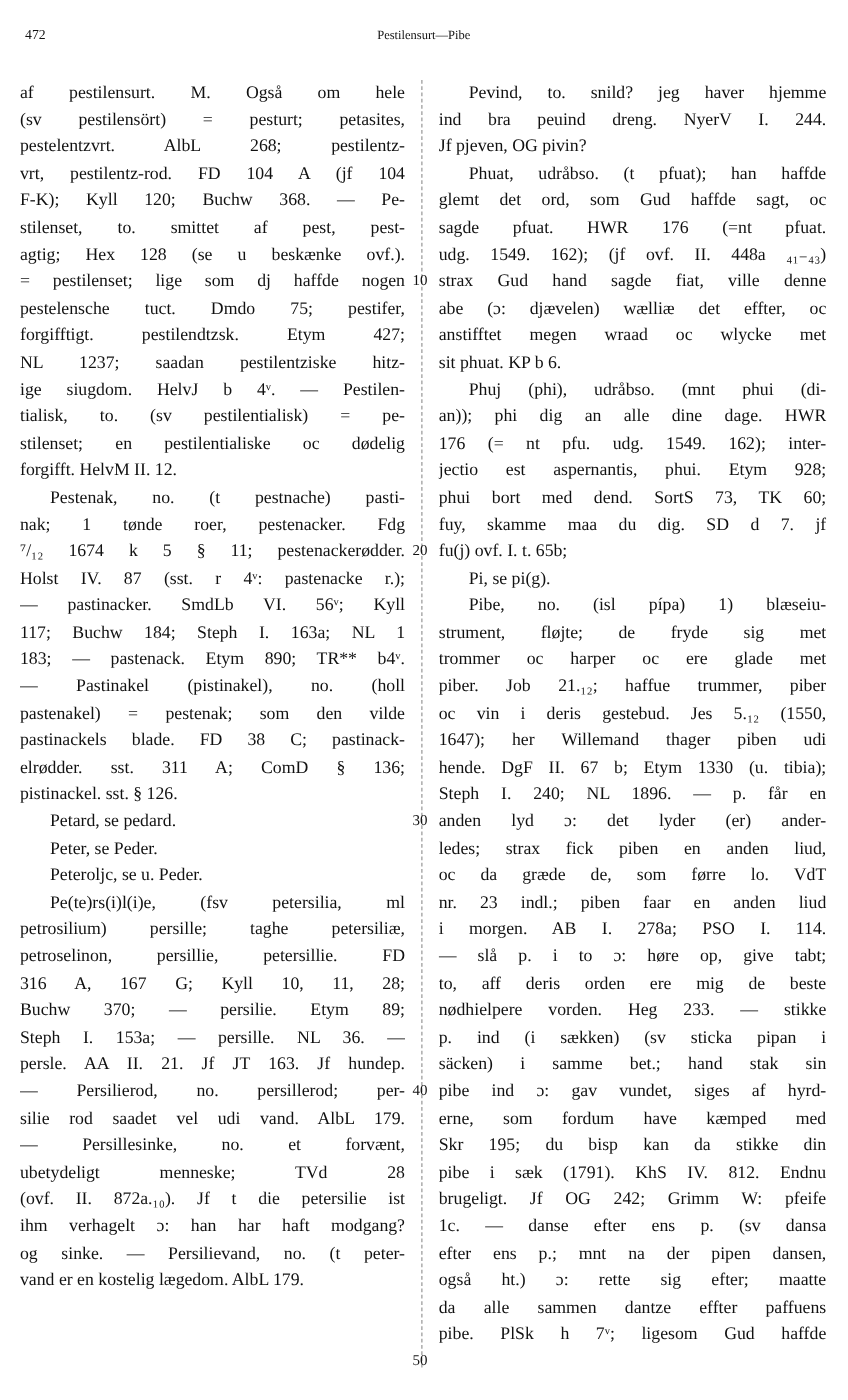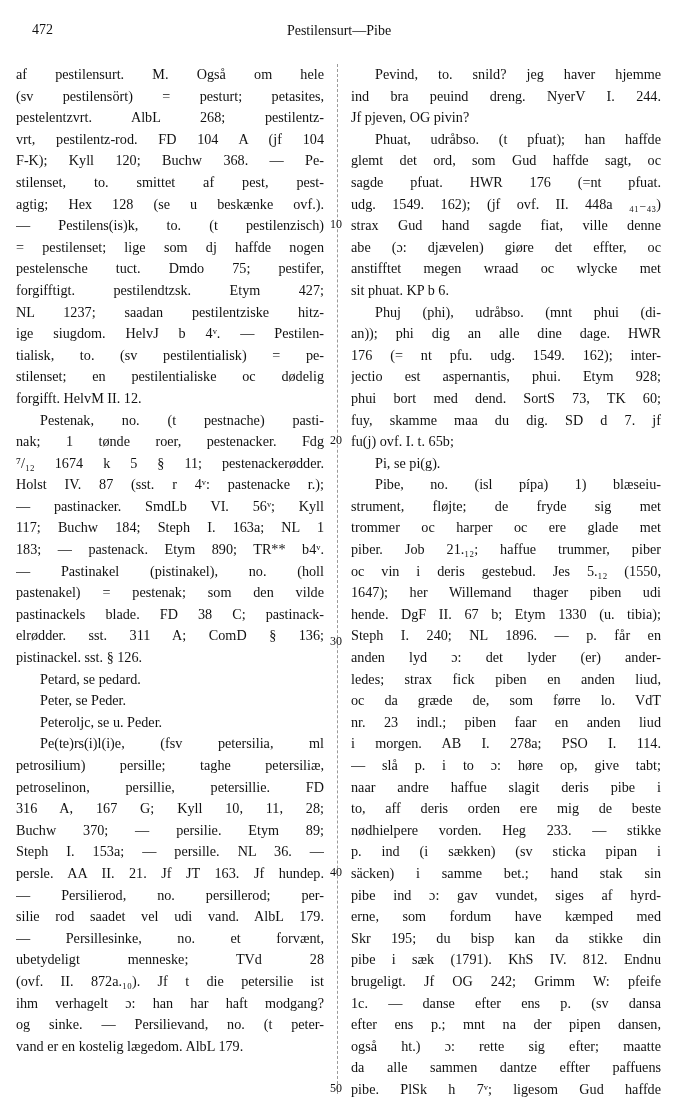--- a/index.html
+++ b/index.html
@@ -1,19 +1,19 @@
 <!DOCTYPE html>
 <html><head>
 <meta charset="utf-8">
 <style>
   html, body { margin:0; padding:0; background:#ffffff; }
   body { width:678px; height:1120px; position:relative; overflow:hidden; color:#111; font-family:"Liberation Serif","DejaVu Serif",serif; }
   .header { position:absolute; top:22px; left:16px; right:16px; height:20px; }
-  .pageno { position:absolute; left:16px; top:0; font-size:14px; }
-  .running { position:absolute; left:0; right:0; top:1px; text-align:center; font-size:14px; }
+  .pageno { position:absolute; left:4px; top:0; font-size:11px; }
+  .running { position:absolute; left:0; right:0; top:1px; text-align:center; font-size:10px; }
   .col { position:absolute; top:64px; font-size:14.2px; line-height:21.6px; }
   .col.left { left:16px; width:308px; }
   .col.right { left:351px; width:310px; }
   .line { display:block; height:21.6px; white-space:nowrap; text-align:justify; text-align-last:justify; overflow:hidden; }
   .line.last { text-align-last:left; }
   .line.indent { padding-left:24px; }
   .divider { position:absolute; top:64px; left:337px; width:0; height:1030px; border-left:1px dashed #9a9a9a; }
   .lnum { position:absolute; font-size:12px; left:330px; }
 </style>
 </head>
@@ -25,21 +25,20 @@
 </div>
 
 <div class="col left" id="leftcol">
     <span class="line">af pestilensurt. M. Også om hele</span>
     <span class="line">(sv pestilensört) = pesturt; petasites,</span>
     <span class="line">pestelentzvrt. AlbL 268; pestilentz-</span>
     <span class="line">vrt, pestilentz-rod. FD 104 A (jf 104</span>
     <span class="line">F-K); Kyll 120; Buchw 368. — Pe-</span>
     <span class="line">stilenset, to. smittet af pest, pest-</span>
     <span class="line">agtig; Hex 128 (se u beskænke ovf.).</span>
-    <span class="line">— Pestilens(is)k, to. (t pestilenzisch)</span>
     <span class="line">= pestilenset; lige som dj haffde nogen</span>
     <span class="line">pestelensche tuct. Dmdo 75; pestifer,</span>
     <span class="line">forgifftigt. pestilendtzsk. Etym 427;</span>
     <span class="line">NL 1237; saadan pestilentziske hitz-</span>
     <span class="line">ige siugdom. HelvJ b 4ᵛ. — Pestilen-</span>
     <span class="line">tialisk, to. (sv pestilentialisk) = pe-</span>
     <span class="line">stilenset; en pestilentialiske oc dødelig</span>
     <span class="line last">forgifft. HelvM II. 12.</span>
     <span class="line indent">Pestenak, no. (t pestnache) pasti-</span>
     <span class="line">nak; 1 tønde roer, pestenacker. Fdg</span>
@@ -75,21 +74,21 @@
 <div class="divider"></div>
 <div class="col right" id="rightcol">
     <span class="line indent">Pevind, to. snild? jeg haver hjemme</span>
     <span class="line">ind bra peuind dreng. NyerV I. 244.</span>
     <span class="line last">Jf pjeven, OG pivin?</span>
     <span class="line indent">Phuat, udråbso. (t pfuat); han haffde</span>
     <span class="line">glemt det ord, som Gud haffde sagt, oc</span>
     <span class="line">sagde pfuat. HWR 176 (=nt pfuat.</span>
     <span class="line">udg. 1549. 162); (jf ovf. II. 448a ₄₁₋₄₃)</span>
     <span class="line">strax Gud hand sagde fiat, ville denne</span>
-    <span class="line">abe (ɔ: djævelen) giøre det effter, oc</span>
+    <span class="line">abe (ɔ: djævelen) wælliæ det effter, oc</span>
     <span class="line">anstifftet megen wraad oc wlycke met</span>
     <span class="line last">sit phuat. KP b 6.</span>
     <span class="line indent">Phuj (phi), udråbso. (mnt phui (di-</span>
     <span class="line">an)); phi dig an alle dine dage. HWR</span>
     <span class="line">176 (= nt pfu. udg. 1549. 162); inter-</span>
     <span class="line">jectio est aspernantis, phui. Etym 928;</span>
     <span class="line">phui bort med dend. SortS 73, TK 60;</span>
     <span class="line">fuy, skamme maa du dig. SD d 7. jf</span>
     <span class="line last">fu(j) ovf. I. t. 65b;</span>
     <span class="line indent last">Pi, se pi(g).</span>
@@ -100,34 +99,33 @@
     <span class="line">oc vin i deris gestebud. Jes 5.₁₂ (1550,</span>
     <span class="line">1647); her Willemand thager piben udi</span>
     <span class="line">hende. DgF II. 67 b; Etym 1330 (u. tibia);</span>
     <span class="line">Steph I. 240; NL 1896. — p. får en</span>
     <span class="line">anden lyd ɔ: det lyder (er) ander-</span>
     <span class="line">ledes; strax fick piben en anden liud,</span>
     <span class="line">oc da græde de, som førre lo. VdT</span>
     <span class="line">nr. 23 indl.; piben faar en anden liud</span>
     <span class="line">i morgen. AB I. 278a; PSO I. 114.</span>
     <span class="line">— slå p. i to ɔ: høre op, give tabt;</span>
-    <span class="line">naar andre haffue slagit deris pibe i</span>
     <span class="line">to, aff deris orden ere mig de beste</span>
     <span class="line">nødhielpere vorden. Heg 233. — stikke</span>
     <span class="line">p. ind (i sækken) (sv sticka pipan i</span>
     <span class="line">säcken) i samme bet.; hand stak sin</span>
     <span class="line">pibe ind ɔ: gav vundet, siges af hyrd-</span>
     <span class="line">erne, som fordum have kæmped med</span>
     <span class="line">Skr 195; du bisp kan da stikke din</span>
     <span class="line">pibe i sæk (1791). KhS IV. 812. Endnu</span>
     <span class="line">brugeligt. Jf OG 242; Grimm W: pfeife</span>
     <span class="line">1c. — danse efter ens p. (sv dansa</span>
     <span class="line">efter ens p.; mnt na der pipen dansen,</span>
     <span class="line">også ht.) ɔ: rette sig efter; maatte</span>
     <span class="line">da alle sammen dantze effter paffuens</span>
     <span class="line">pibe. PlSk h 7ᵛ; ligesom Gud haffde</span>
   </div>
 
 <span class="lnum" style="top:217px">10</span>
 <span class="lnum" style="top:433px">20</span>
-<span class="lnum" style="top:634px">30</span>
+<span class="lnum" style="top:649px">30</span>
 <span class="lnum" style="top:865px">40</span>
 <span class="lnum" style="top:1081px">50</span>
 
 </body></html>

